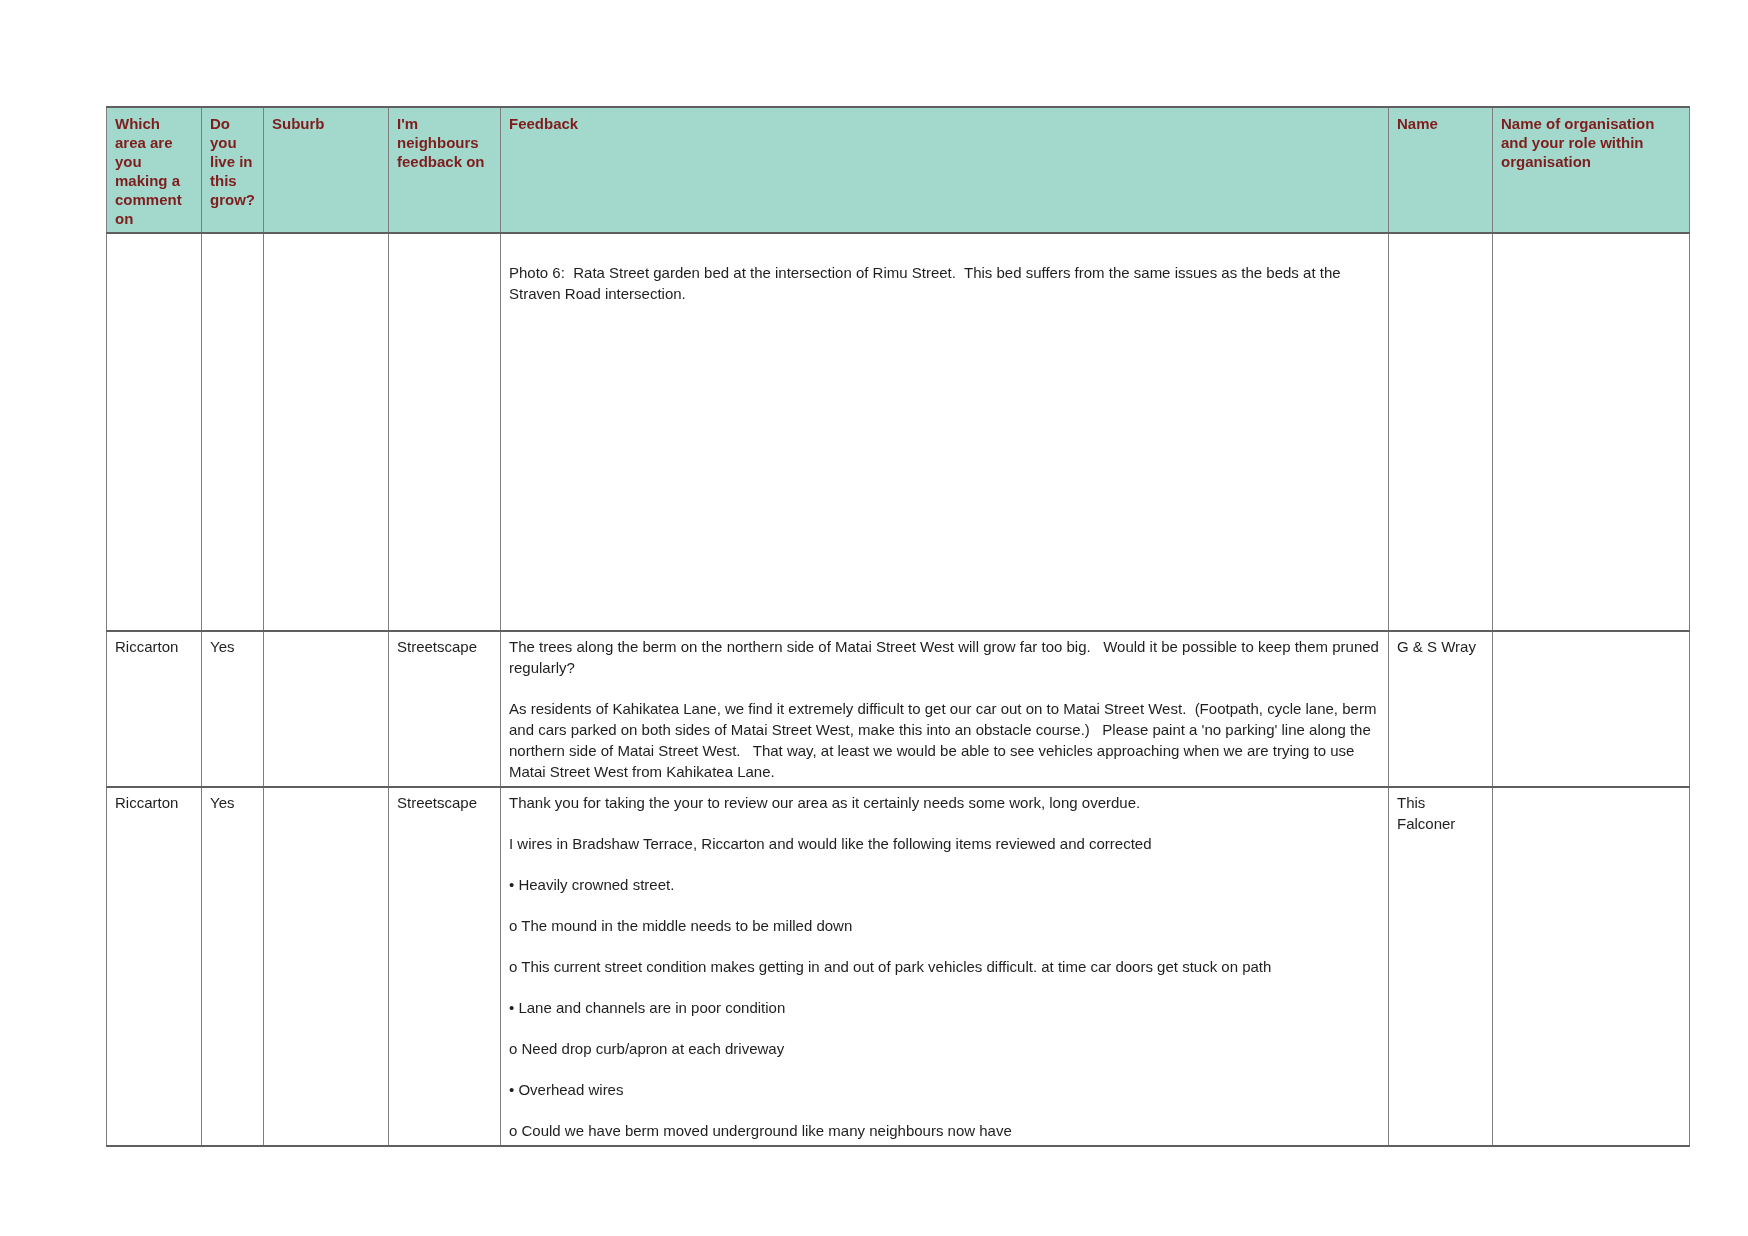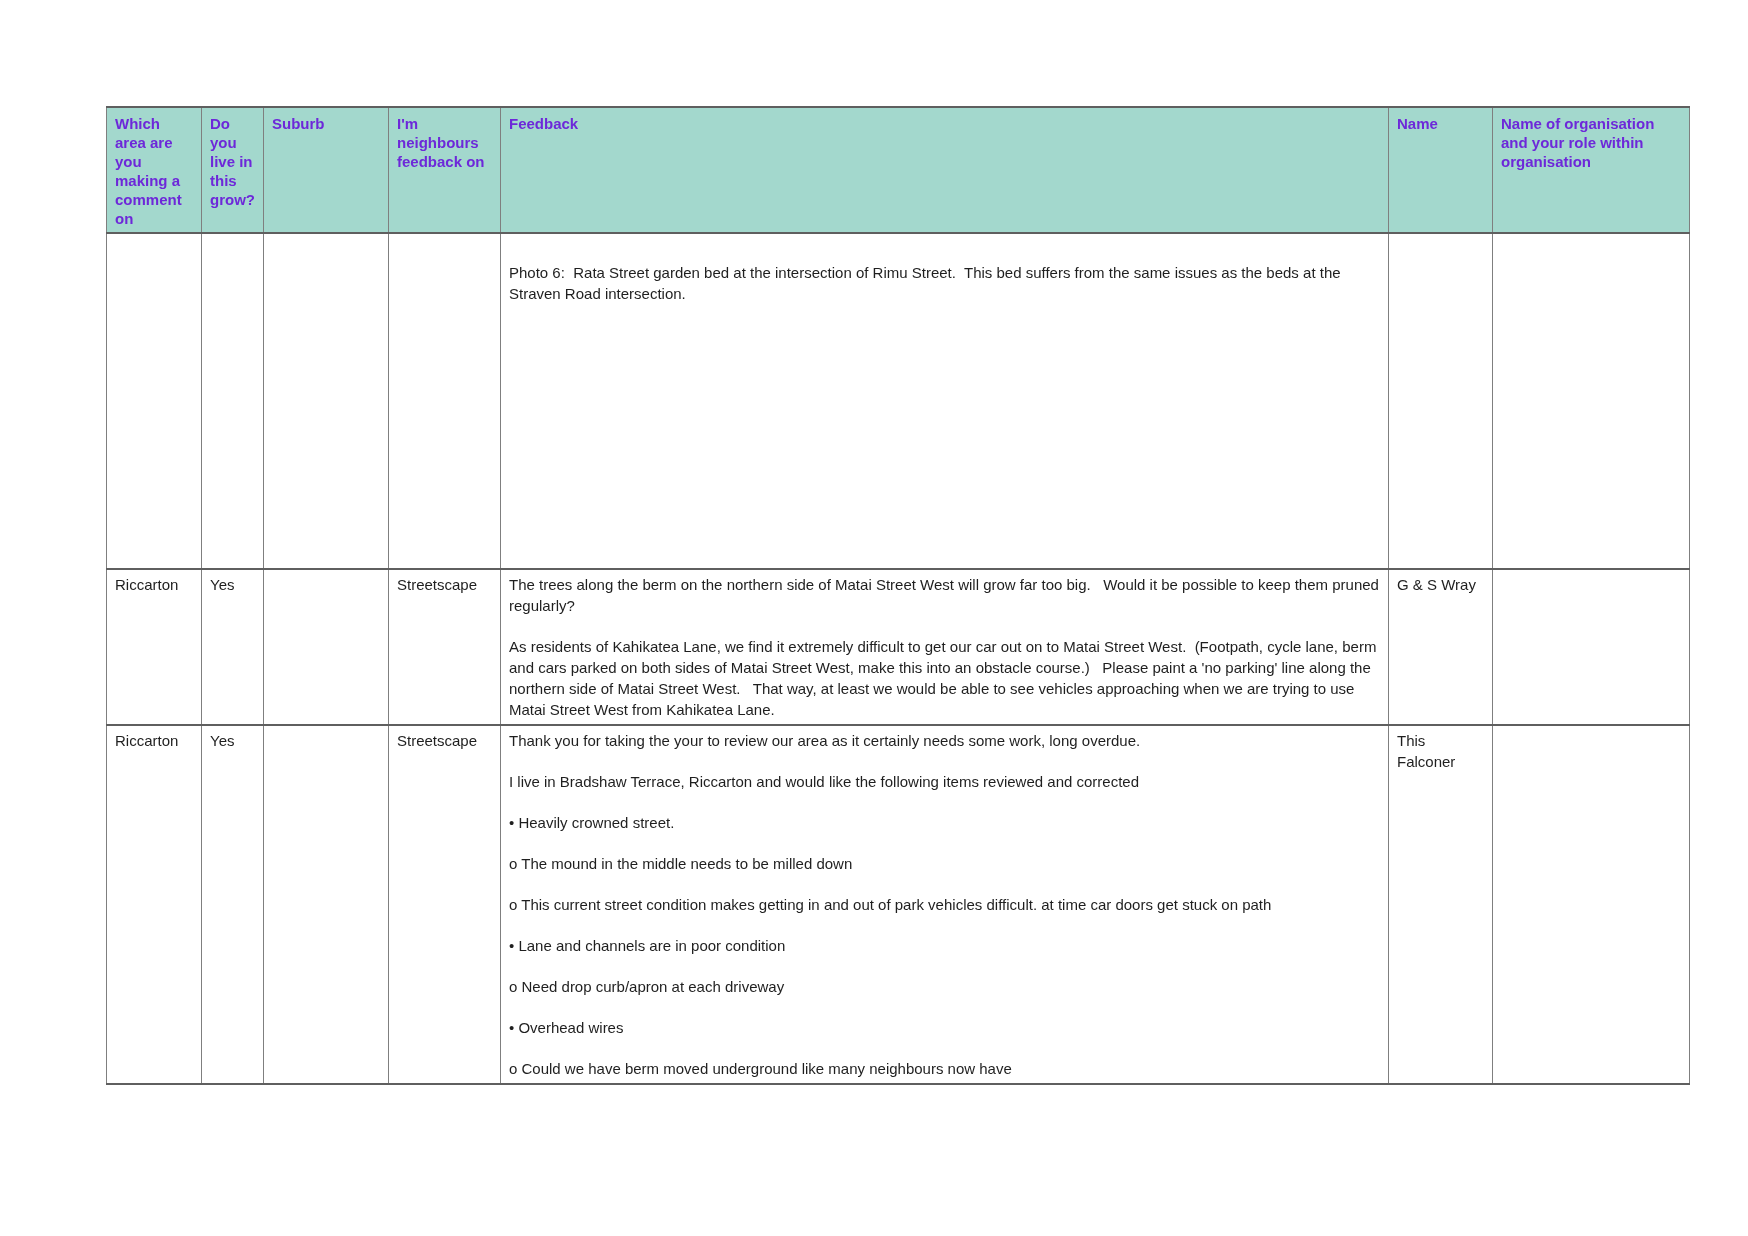--- a/index.html
+++ b/index.html
@@ -30,32 +30,32 @@
     border-left: 1px solid #7f7f7f;
     border-right: 1px solid #7f7f7f;
     border-top: 2px solid #5f5f5f;
     border-bottom: 2px solid #5f5f5f;
     vertical-align: top;
     text-align: left;
     overflow: hidden;
   }
   .feedback-table th {
     background: #a3d8cd;
-    color: #6d28d9;
+    color: #7f1d1d;
     font-weight: bold;
     font-size: 15px;
     line-height: 19px;
     padding: 6px 8px 4px 8px;
   }
   .feedback-table td {
     padding: 4px 9px 4px 8px;
     line-height: 21px;
   }
   tr.row-header { height: 121px; }
-  tr.row-0 { height: 336px; }
+  tr.row-0 { height: 398px; }
   tr.row-1 { height: 150px; }
   tr.row-2 { height: 348px; }
   td.feedback-cell p {
     margin: 0 0 20px 0;
     white-space: pre-wrap;
   }
   td.feedback-cell p:last-child {
     margin-bottom: 0;
   }
   td.feedback-cell.pad-top {
@@ -114,21 +114,21 @@
         <td></td>
       </tr>
 
       <tr class="row-2">
         <td>Riccarton</td>
         <td>Yes</td>
         <td></td>
         <td>Streetscape</td>
         <td class="feedback-cell">
           <p>Thank you for taking the your to review our area as it certainly needs some work, long overdue.</p>
-          <p>I live in Bradshaw Terrace, Riccarton and would like the following items reviewed and corrected</p>
+          <p>I wires in Bradshaw Terrace, Riccarton and would like the following items reviewed and corrected</p>
           <p>• Heavily crowned street.</p>
           <p>o The mound in the middle needs to be milled down</p>
           <p>o This current street condition makes getting in and out of park vehicles difficult. at time car doors get stuck on path</p>
           <p>• Lane and channels are in poor condition</p>
           <p>o Need drop curb/apron at each driveway</p>
           <p>• Overhead wires</p>
           <p>o Could we have berm moved underground like many neighbours now have</p>
         </td>
         <td>This Falconer</td>
         <td></td>

